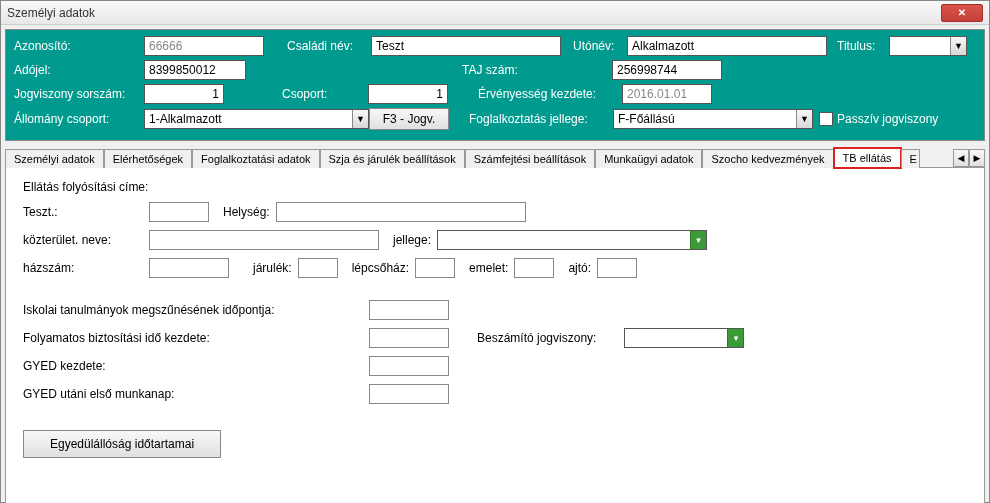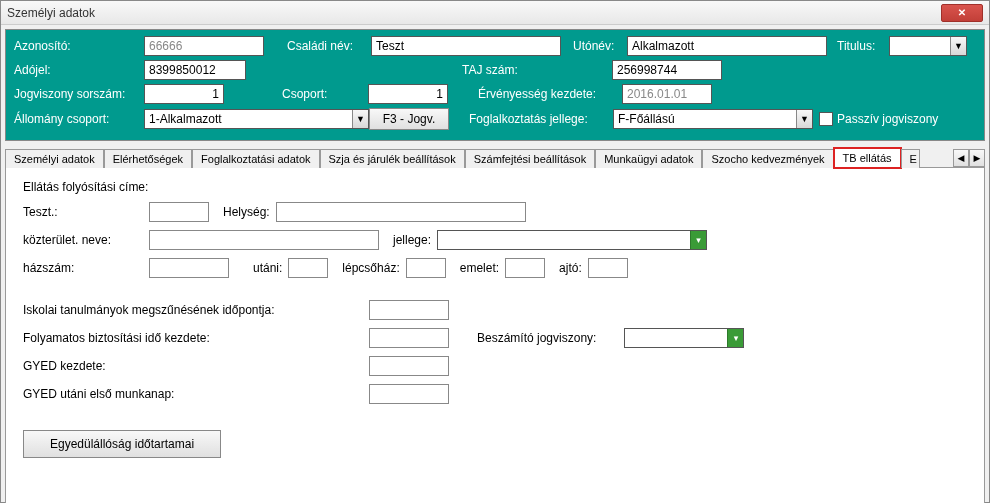--- a/index.html
+++ b/index.html
@@ -122,21 +122,21 @@
       <span class="lbl" style="margin-left:14px">jellege:</span>
       <span class="select small-select" style="width:270px">
         <input value="" style="">
         <span class="select-btn">▾</span>
       </span>
     </div>
 
     <div class="row">
       <span class="lbl" style="width:120px">házszám:</span>
       <input class="input" style="width: 80px;" value="">
-      <span class="lbl" style="margin-left:24px">utáni:</span>
+      <span class="lbl" style="margin-left:24px">járulék:</span>
       <input class="input" style="width: 40px;" value="">
       <span class="lbl" style="margin-left:14px">lépcsőház:</span>
       <input class="input" style="width: 40px;" value="">
       <span class="lbl" style="margin-left:14px">emelet:</span>
       <input class="input" style="width: 40px;" value="">
       <span class="lbl" style="margin-left:14px">ajtó:</span>
       <input class="input" style="width: 40px;" value="">
     </div>
 
     <div style="height:14px"></div>

